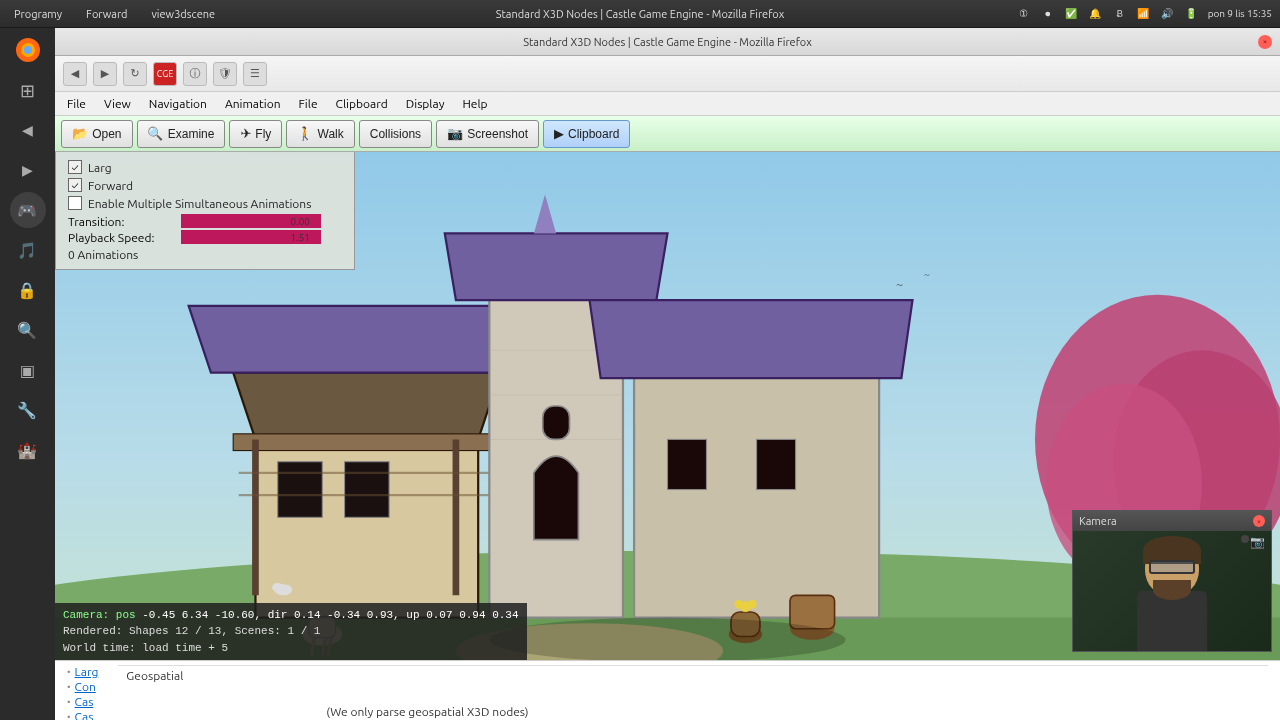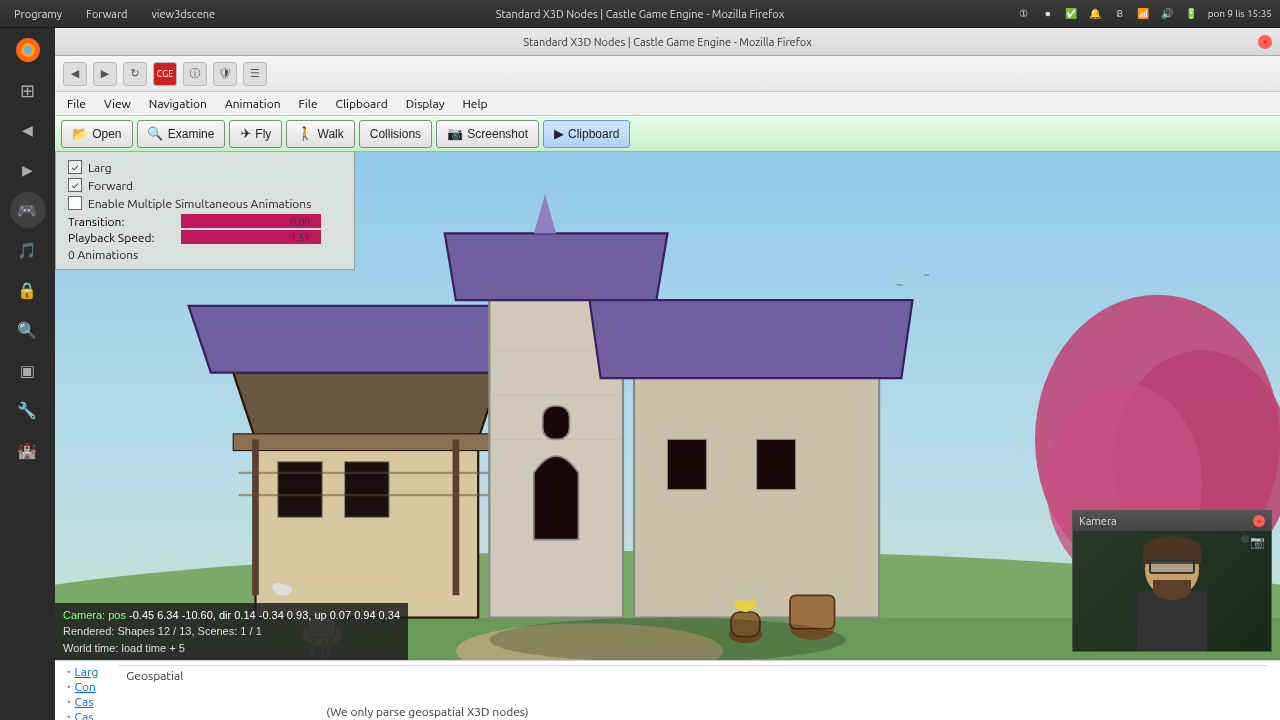--- a/index.html
+++ b/index.html
@@ -237,21 +237,21 @@
 
     
     .camera-info {
       position: absolute;
       bottom: 0;
       left: 0;
       background: rgba(30, 30, 30, 0.85);
       color: #ddd;
       padding: 4px 8px;
       font-size: 11px;
-      font-family: Liberation Sans, sans-serif;
+      font-family: Liberation Mono, monospace;
       line-height: 1.5;
     }
     .camera-info .highlight { color: #88ff88; }
     .camera-info .normal { color: #ffffff; }
 
     
     .kamera-window {
       position: absolute;
       bottom: 8px;
       right: 8px;

